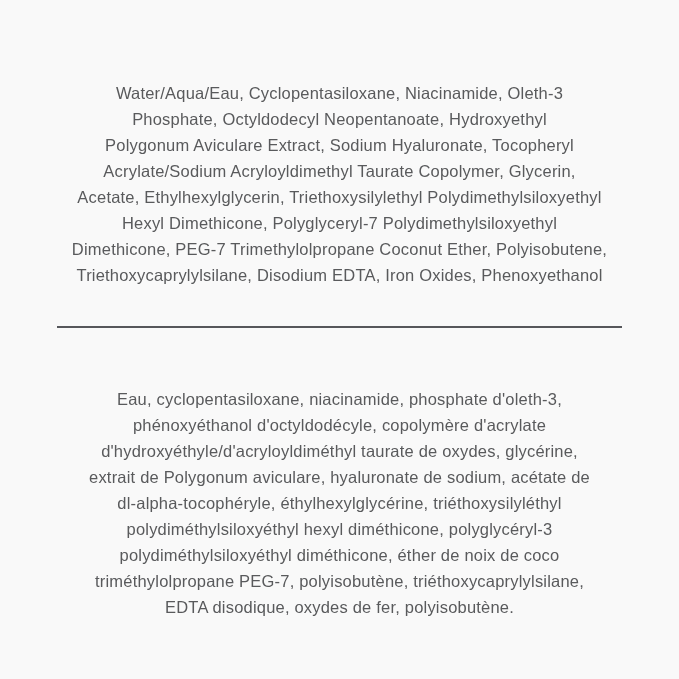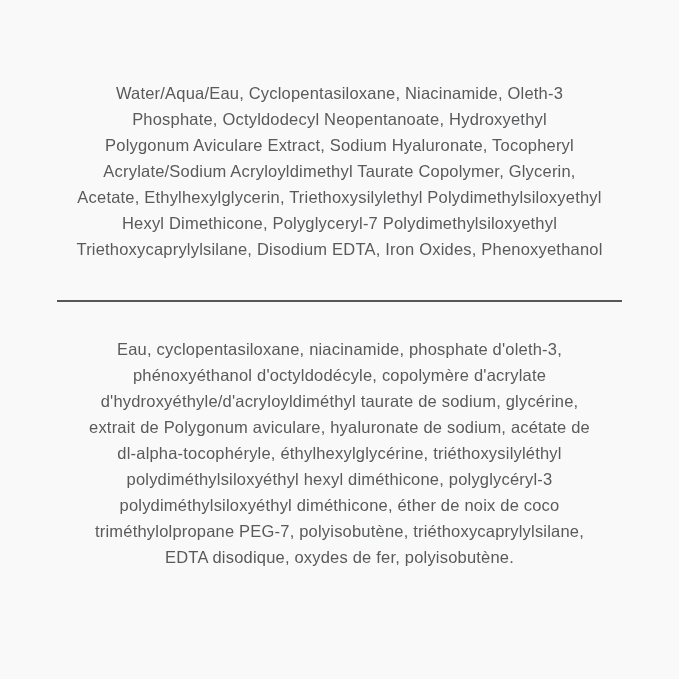--- a/index.html
+++ b/index.html
@@ -35,45 +35,46 @@
     text-align: center;
   }
   .divider {
     width: 565px;
     height: 0;
     border: none;
     border-top: 2px solid #56575b;
     margin: 38px 0 0 0;
   }
   .french-block {
-    margin-top: 34px;
+    margin-top: 58px;
   }
 </style>
 </head>
 <body>
 
 <div class="sheet">
   <div class="content">
 
     <div class="ingredients-block english-block">
         <div class="text-line">Water/Aqua/Eau, Cyclopentasiloxane, Niacinamide, Oleth-3</div>
         <div class="text-line">Phosphate, Octyldodecyl Neopentanoate, Hydroxyethyl</div>
         <div class="text-line">Polygonum Aviculare Extract, Sodium Hyaluronate, Tocopheryl</div>
         <div class="text-line">Acrylate/Sodium Acryloyldimethyl Taurate Copolymer, Glycerin,</div>
         <div class="text-line">Acetate, Ethylhexylglycerin, Triethoxysilylethyl Polydimethylsiloxyethyl</div>
         <div class="text-line">Hexyl Dimethicone, Polyglyceryl-7 Polydimethylsiloxyethyl</div>
+        <div class="text-line">Dimethicone, PEG-7 Trimethylolpropane Coconut Ether, Polyisobutene,</div>
         <div class="text-line">Triethoxycaprylylsilane, Disodium EDTA, Iron Oxides, Phenoxyethanol</div>
       </div>
 
     <hr class="divider">
 
     <div class="ingredients-block french-block">
         <div class="text-line">Eau, cyclopentasiloxane, niacinamide, phosphate d'oleth-3,</div>
         <div class="text-line">phénoxyéthanol d'octyldodécyle, copolymère d'acrylate</div>
-        <div class="text-line">d'hydroxyéthyle/d'acryloyldiméthyl taurate de sodium, glycérine,</div>
+        <div class="text-line">d'hydroxyéthyle/d'acryloyldiméthyl taurate de oxydes, glycérine,</div>
         <div class="text-line">extrait de Polygonum aviculare, hyaluronate de sodium, acétate de</div>
         <div class="text-line">dl-alpha-tocophéryle, éthylhexylglycérine, triéthoxysilyléthyl</div>
         <div class="text-line">polydiméthylsiloxyéthyl hexyl diméthicone, polyglycéryl-3</div>
         <div class="text-line">polydiméthylsiloxyéthyl diméthicone, éther de noix de coco</div>
         <div class="text-line">triméthylolpropane PEG-7, polyisobutène, triéthoxycaprylylsilane,</div>
         <div class="text-line">EDTA disodique, oxydes de fer, polyisobutène.</div>
       </div>
 
   </div>
 </div>

